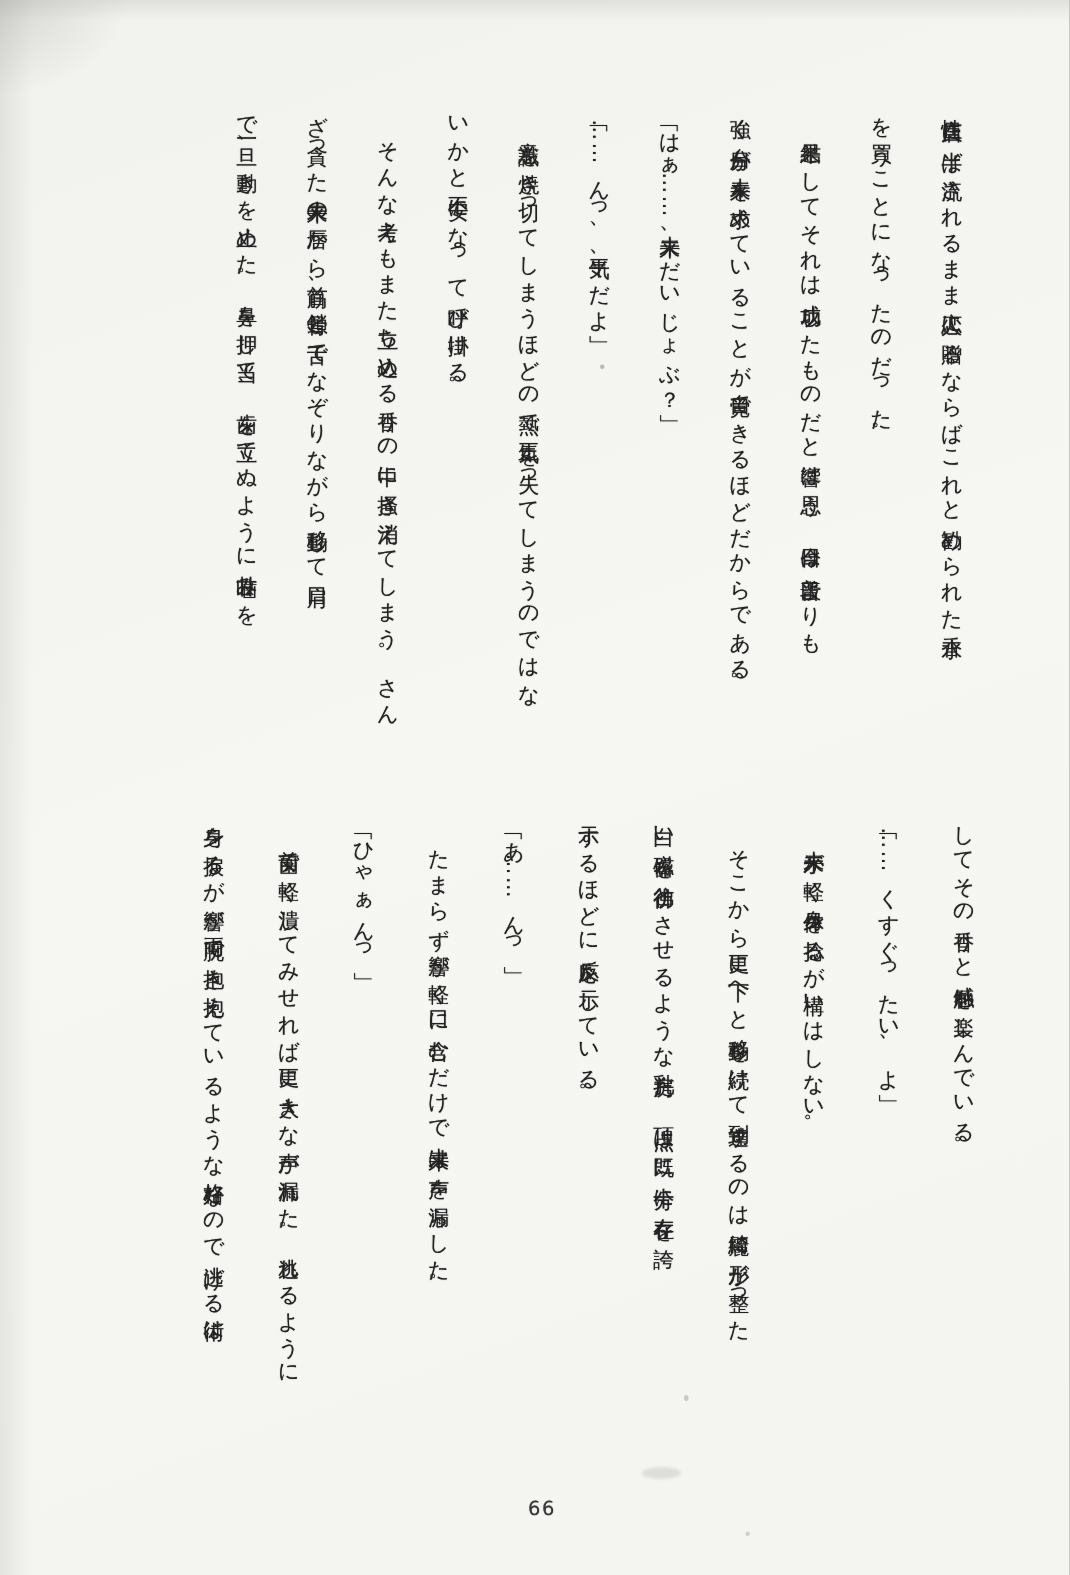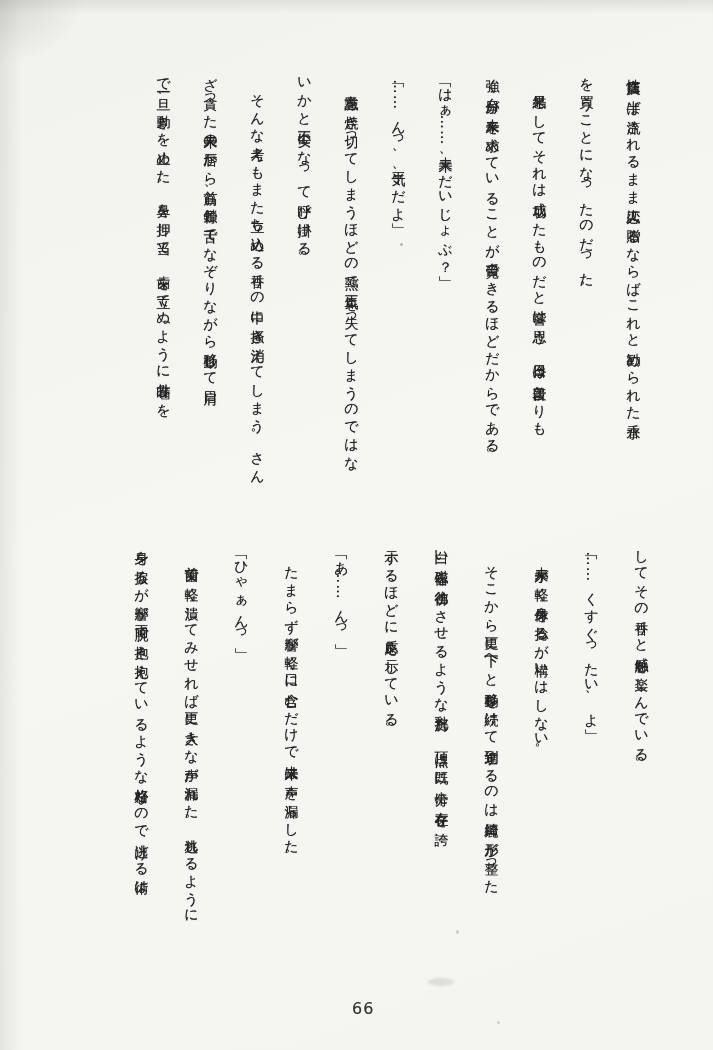--- a/index.html
+++ b/index.html
@@ -48,21 +48,21 @@
     white-space: nowrap;
   }
   .band-upper .line { margin-left: 33px; }
   .band-lower .line { margin-left: 36px; }
   .indent { padding-top: 16px; }
   .indent-half { padding-top: 10px; }
   .page-number {
     position: absolute;
     left: 352px;
     top: 999px;
-    font-size: 16px;
+    font-size: 13px;
     letter-spacing: 1px;
     color: #38383a;
     text-shadow: 0 0 0.6px rgba(50,50,50,0.6);
   }
   .speck {
     position: absolute;
     background: rgba(110,110,108,0.45);
     border-radius: 50%;
   }
   .speck-1 { left: 400px; top: 243px; width: 3px; height: 3px; }

